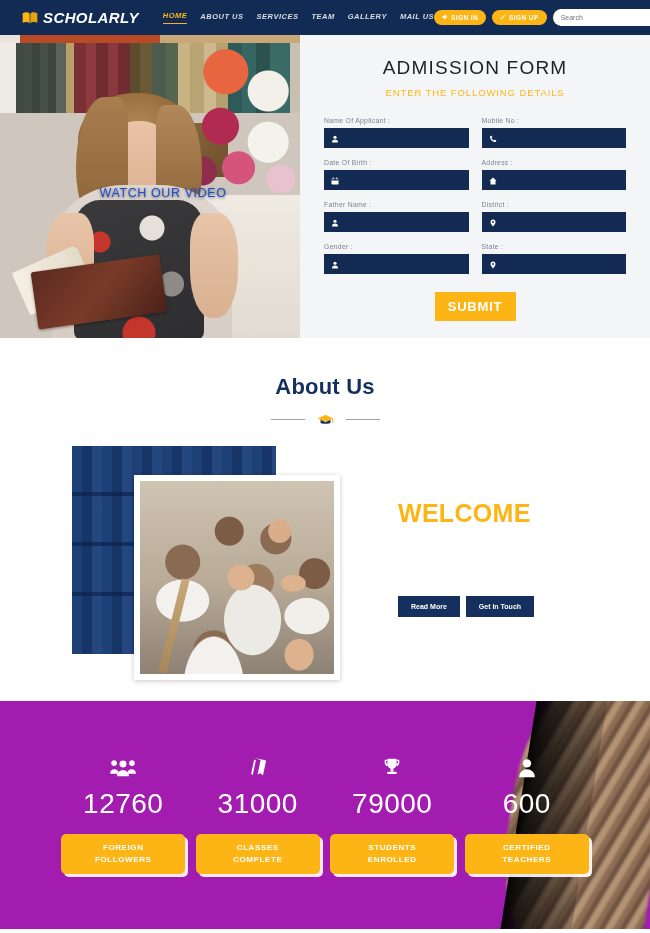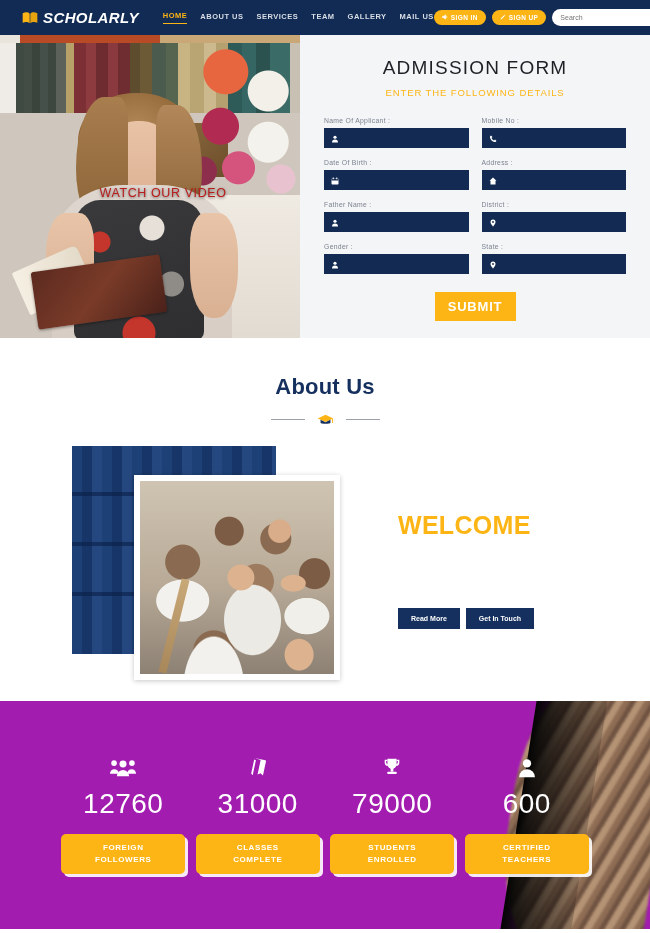--- a/index.html
+++ b/index.html
@@ -33,20 +33,21 @@
   .nav { display:flex; align-items:center; gap:13px; margin-left:24px; }
   .nav-link {
     color:#d8dde6;
     font-size:7.5px;
     font-weight:bold;
     letter-spacing:0.5px;
     text-decoration:none;
     padding-bottom:3px;
     white-space:nowrap;
     cursor:pointer;
+    font-style:italic;
   }
   .nav-link.active { color:#FDB515; border-bottom:1.5px solid #FDB515; }
 
   .header-right { display:flex; align-items:center; gap:6px; margin-left:auto; }
   .hbtn {
     background:#FDB515;
     color:#ffffff;
     border:none;
     border-radius:10px;
     font-size:6.5px;
@@ -201,21 +202,21 @@
   }
   .sofa {
     position:absolute; top:160px; right:0; width:120px; height:143px;
     background:linear-gradient(180deg,#efeae2,#e2dbd1);
     border-radius:18px 0 0 0;
   }
   .watch-video {
     position:absolute;
     top:151px; left:0; width:326px;
     text-align:center;
-    color:#b91c1c;
+    color:#1d4ed8;
     font-size:12.5px;
     letter-spacing:0.6px;
     text-shadow:0 1px 3px rgba(0,0,0,.55);
     z-index:5;
     cursor:pointer;
   }
 
   
   .form-panel {
     width:376px; height:303px;
@@ -343,21 +344,21 @@
       radial-gradient(ellipse at 72% 26%, #d9ad8a 0 11px, transparent 12px),
       radial-gradient(ellipse at 82% 90%, #dcb28f 0 14px, transparent 15px);
   }
   .stick {
     position:absolute; left:30px; bottom:0; width:8px; height:96px;
     background:linear-gradient(180deg,#c9a878,#a8875a);
     transform:rotate(14deg);
   }
 
   .welcome {
-    position:absolute; left:398px; top:74px; width:220px;
+    position:absolute; left:398px; top:62px; width:220px;
   }
   .welcome h2 {
     color:#FDB515;
     font-size:25px;
     line-height:27px;
     font-weight:bold;
     letter-spacing:0.3px;
   }
   .welcome-btns { display:flex; gap:6px; margin-top:42px; }
   .wbtn {

